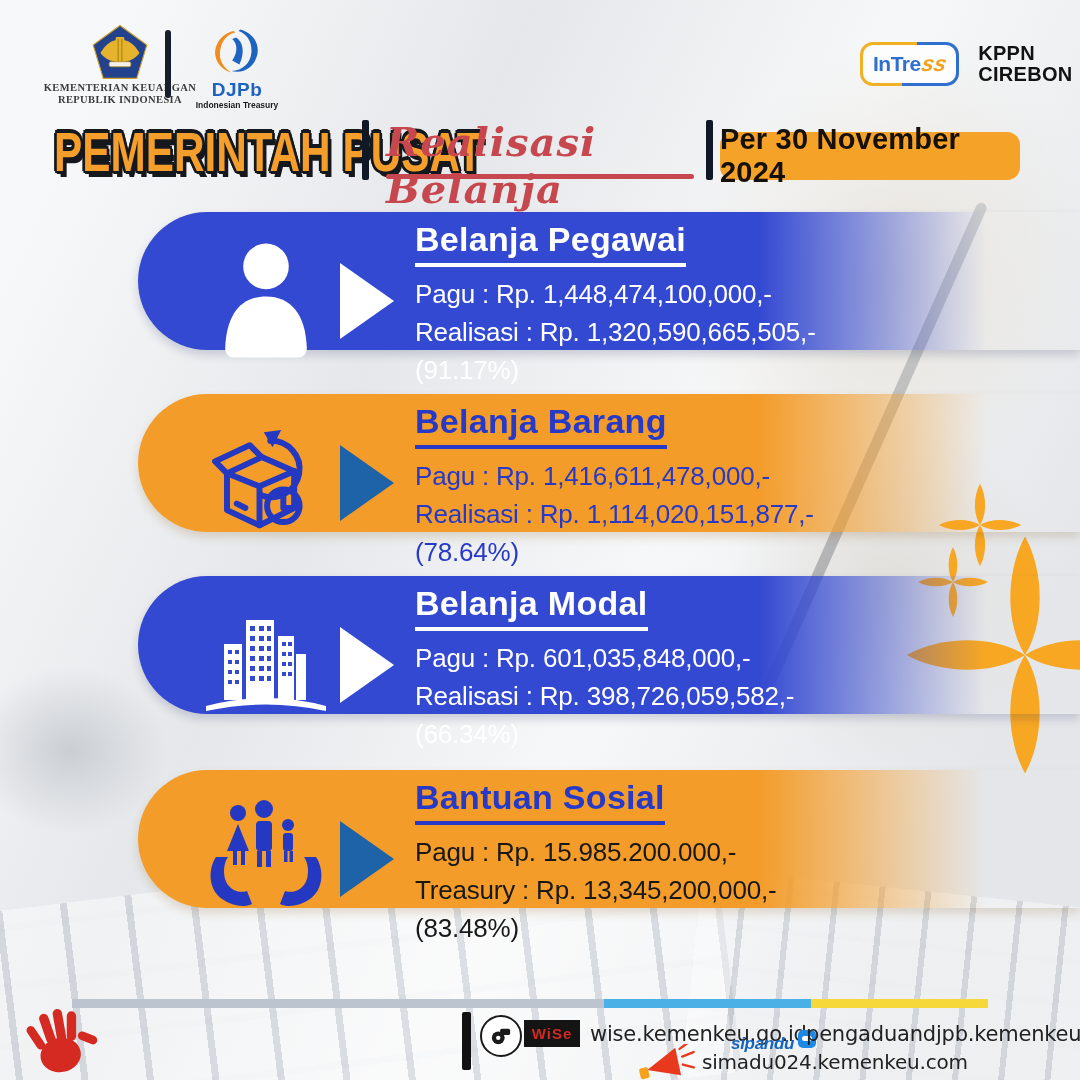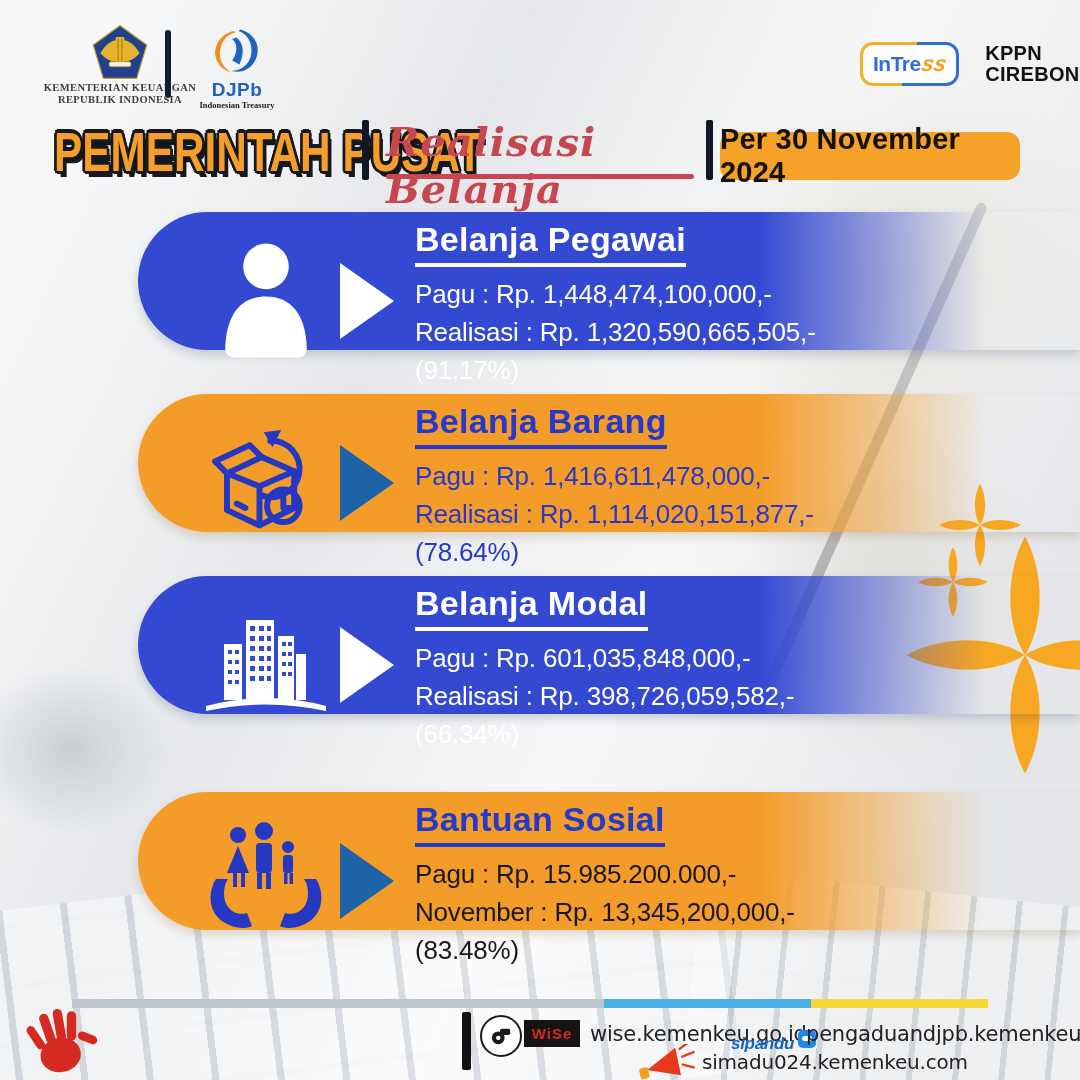--- a/index.html
+++ b/index.html
@@ -24,23 +24,23 @@
                repeating-linear-gradient(0deg,rgba(255,255,255,0) 0 36px,rgba(176,182,191,.8) 36px 42px);}
 
   
   .hdr{position:absolute;inset:0;z-index:5;}
   .kemenkeu{position:absolute;left:30px;top:24px;width:180px;text-align:center;}
   .kemenkeu svg{display:block;margin:0 auto;}
   .kemenkeu .l1,.kemenkeu .l2{font-family:"Liberation Serif",serif;font-weight:700;font-size:10.5px;color:#3c3c3c;letter-spacing:.4px;line-height:12px;}
   .hdr-div{position:absolute;left:165px;top:30px;width:6px;height:68px;background:#171e2b;border-radius:3px;}
   .djpb{position:absolute;left:182px;top:26px;width:110px;text-align:center;}
   .djpb .acr{font-size:19px;font-weight:800;color:#1f63c0;letter-spacing:.5px;line-height:20px;}
-  .djpb .sub{font-size:8.5px;font-weight:700;color:#1c1c1c;font-family:Liberation Serif, serif;}
-
-  .intress-wrap{position:absolute;left:824px;top:42px;display:flex;align-items:center;gap:26px;padding-left:36px;}
+  .djpb .sub{font-size:8.5px;font-weight:700;color:#1c1c1c;}
+
+  .intress-wrap{position:absolute;left:824px;top:42px;display:flex;align-items:center;gap:19px;padding-left:36px;}
   .intress-badge{height:38px;padding:0 10px;border:3px solid transparent;border-radius:13px;display:flex;align-items:center;
     background:linear-gradient(#fdfdfd,#fdfdfd) padding-box,
                conic-gradient(from 200deg,#f2b025 0 50%,#2f6fd0 50% 100%) border-box;}
   .intress-badge .p1{font-size:21px;font-weight:800;color:#2f6fd0;letter-spacing:-.5px;}
   .intress-badge .p2{font-size:22px;font-weight:800;font-style:italic;color:#f5a11c;transform:skewX(-14deg);display:inline-block;margin-left:1px;}
   .kppn{line-height:21px;font-weight:800;color:#121212;font-size:20px;letter-spacing:.3px;}
 
   
   .titlerow{position:absolute;left:0;top:118px;width:1080px;height:70px;z-index:5;}
   .t-entity{position:absolute;left:54px;top:6px;font-size:46px;font-weight:800;color:#f59e2b;letter-spacing:0;
@@ -272,21 +272,21 @@
       </div>
       <div class="arrow"></div>
       <div class="txt">
         <div class="ctitle">Belanja Modal</div>
         <div class="line">Pagu : Rp. 601,035,848,000,-</div>
         <div class="line">Realisasi : Rp. 398,726,059,582,-</div>
         <div class="line">(66.34%)</div>
       </div>
     </div>
 
-    <div class="card orange c4" style="top:792px">
+    <div class="card orange c4" style="top:770px">
       <div class="icon">
         <svg width="132" height="126" viewBox="0 0 132 118" fill="#2438c2">
           <circle cx="38" cy="14" r="8"></circle>
           <path d="M38 25 L27 52 L49 52 Z"></path>
           <rect x="33" y="52" width="4" height="14"></rect>
             <rect x="41" y="52" width="4" height="14"></rect>
           <circle cx="64" cy="10" r="9"></circle>
           <rect x="56" y="22" width="16" height="30" rx="4"></rect>
           <rect x="57" y="52" width="5" height="16"></rect>
             <rect x="66" y="52" width="5" height="16"></rect>
@@ -295,21 +295,21 @@
           <rect x="84" y="52" width="3.5" height="11"></rect>
             <rect x="89.5" y="52" width="3.5" height="11"></rect>
           <path d="M16 58 C8 70 8 90 22 100 C32 107 44 109 52 105 L47 92 C38 95 28 90 25 80 C23 72 24 64 28 58 Z"></path>
           <path d="M116 58 C124 70 124 90 110 100 C100 107 88 109 80 105 L85 92 C94 95 104 90 107 80 C109 72 108 64 104 58 Z"></path>
         </svg>
       </div>
       <div class="arrow"></div>
       <div class="txt">
         <div class="ctitle">Bantuan Sosial</div>
         <div class="line">Pagu : Rp. 15.985.200.000,-</div>
-        <div class="line">November : Rp. 13,345,200,000,-</div>
+        <div class="line">Treasury : Rp. 13,345,200,000,-</div>
         <div class="line">(83.48%)</div>
       </div>
     </div>
 
   </div>
 
   <div class="footer">
     <div class="fbar g"></div>
     <div class="fbar b"></div>
     <div class="fbar y"></div>

